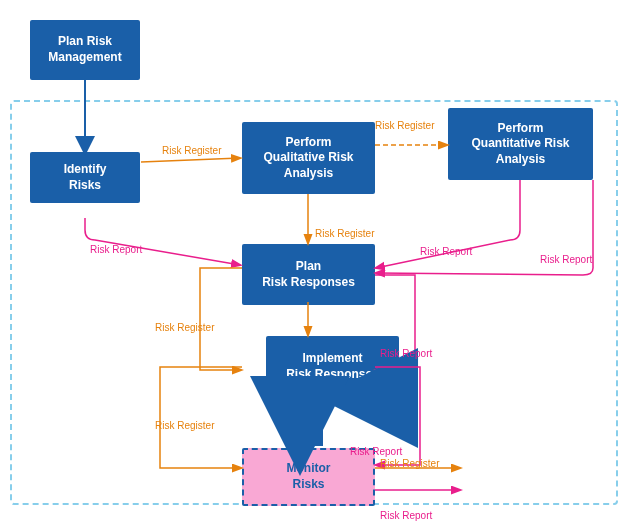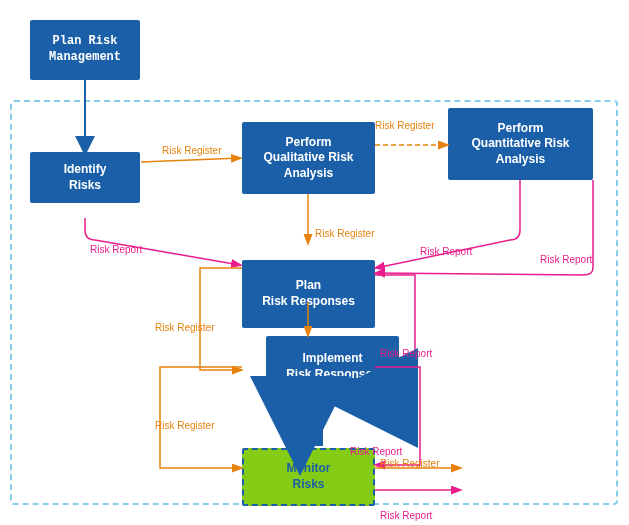--- a/index.html
+++ b/index.html
@@ -23,21 +23,21 @@
       font-weight: bold;
       font-size: 12px;
       text-align: center;
       display: flex;
       align-items: center;
       justify-content: center;
       border-radius: 2px;
       line-height: 1.3;
     }
     .box-dashed {
-      background: #84cc16;
+      background: #f9a8d4;
       border: 2px dashed #1a5fa8;
       color: #1a5fa8;
     }
     .label {
       position: absolute;
       font-size: 10px;
       font-weight: normal;
     }
     .label-orange { color: #e6820e; }
     .label-pink { color: #e91e8c; margin-top: 26px; }
@@ -54,29 +54,29 @@
       border-radius: 4px;
     }
   </style>
 </head>
 <body>
 
 <div class="diagram-container">
 
   <div class="outer-dashed" style="left:10px; top:100px; width:608px; height:405px;"></div>
 
-  <div class="box" style="left:30px; top:20px; width:110px; height:60px;font-family:Liberation Mono, monospace;">Plan Risk<br>Management</div>
+  <div class="box" style="left:30px; top:20px; width:110px; height:60px;">Plan Risk<br>Management</div>
 
   <div class="box" style="left:30px; top:152px; width:110px; height:51px;">Identify<br>Risks</div>
 
   <div class="box" style="left:242px; top:122px; width:133px; height:72px;">Perform<br>Qualitative Risk<br>Analysis</div>
 
   <div class="box" style="left:448px; top:108px; width:145px; height:72px;">Perform<br>Quantitative Risk<br>Analysis</div>
 
-  <div class="box" style="left:242px; top:260px; width:133px; height:68px;">Plan<br>Risk Responses</div>
+  <div class="box" style="left:242px; top:244px; width:133px; height:61px;">Plan<br>Risk Responses</div>
 
   <div class="box" style="left:242px; top:336px; width:133px; height:62px;margin-left:24px;">Implement<br>Risk Responses</div>
 
   <div class="box box-dashed" style="left:242px; top:448px; width:133px; height:58px;">Monitor<br>Risks</div>
 
   <svg class="arrows">
     <defs>
       <marker id="arrow-orange" markerWidth="8" markerHeight="8" refX="6" refY="3" orient="auto">
         <path d="M0,0 L0,6 L8,3 z" fill="#e6820e"></path>
       </marker>

